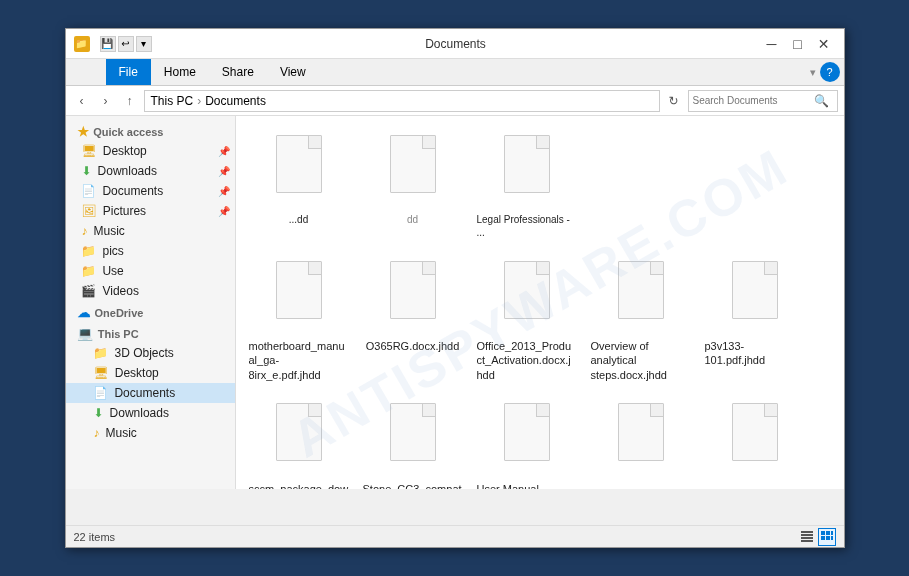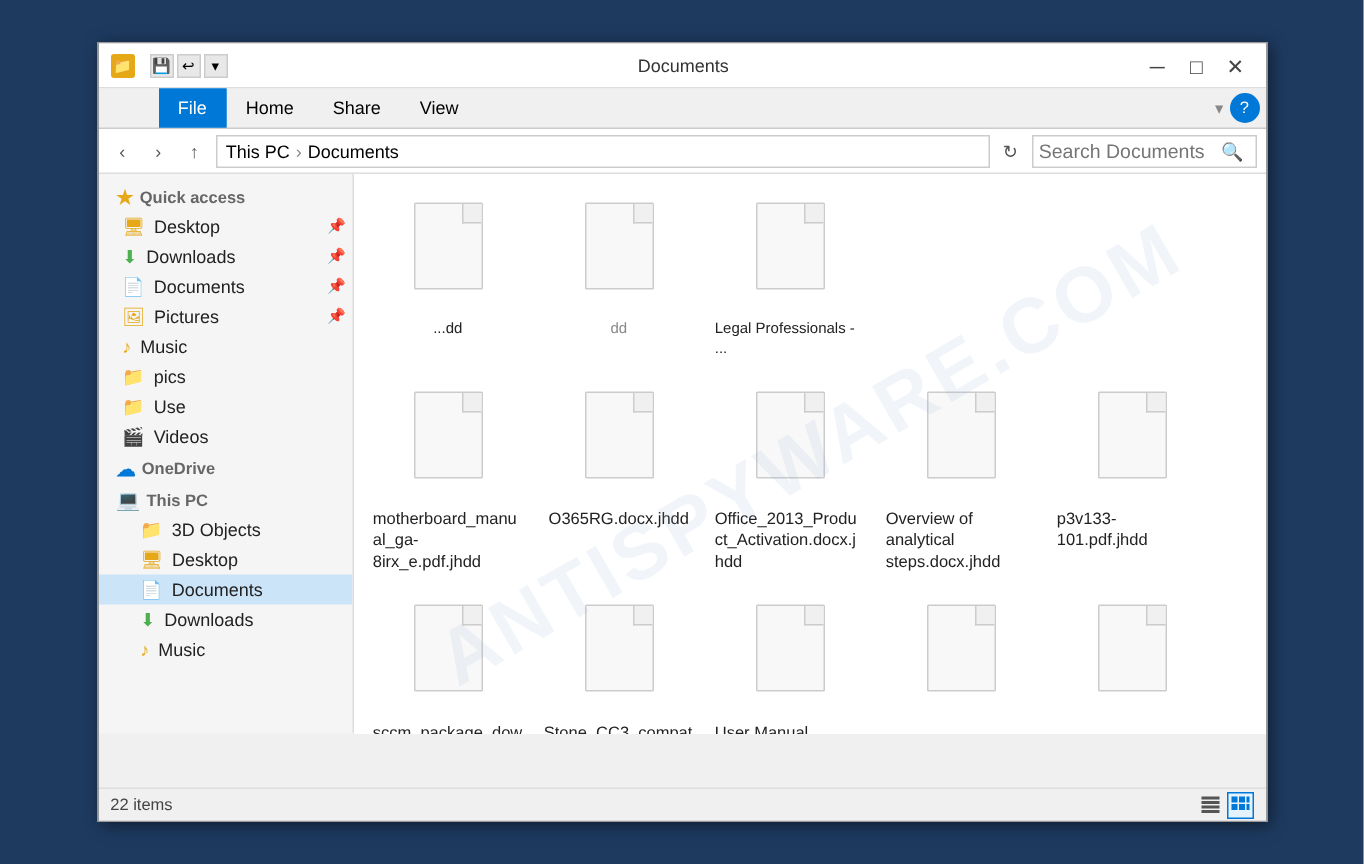--- a/index.html
+++ b/index.html
@@ -140,21 +140,21 @@
       border: 1px solid #ccc;
       height: 22px;
       background: #fff;
       padding: 0 4px;
       width: 150px;
       gap: 2px;
     }
     .search-box input {
       border: none;
       outline: none;
-      font-size: 13px;
+      font-size: 10px;
       width: 120px;
       color: #999;
     }
     
     .main-area {
       display: flex;
       flex: 1;
       overflow: hidden;
     }
     

